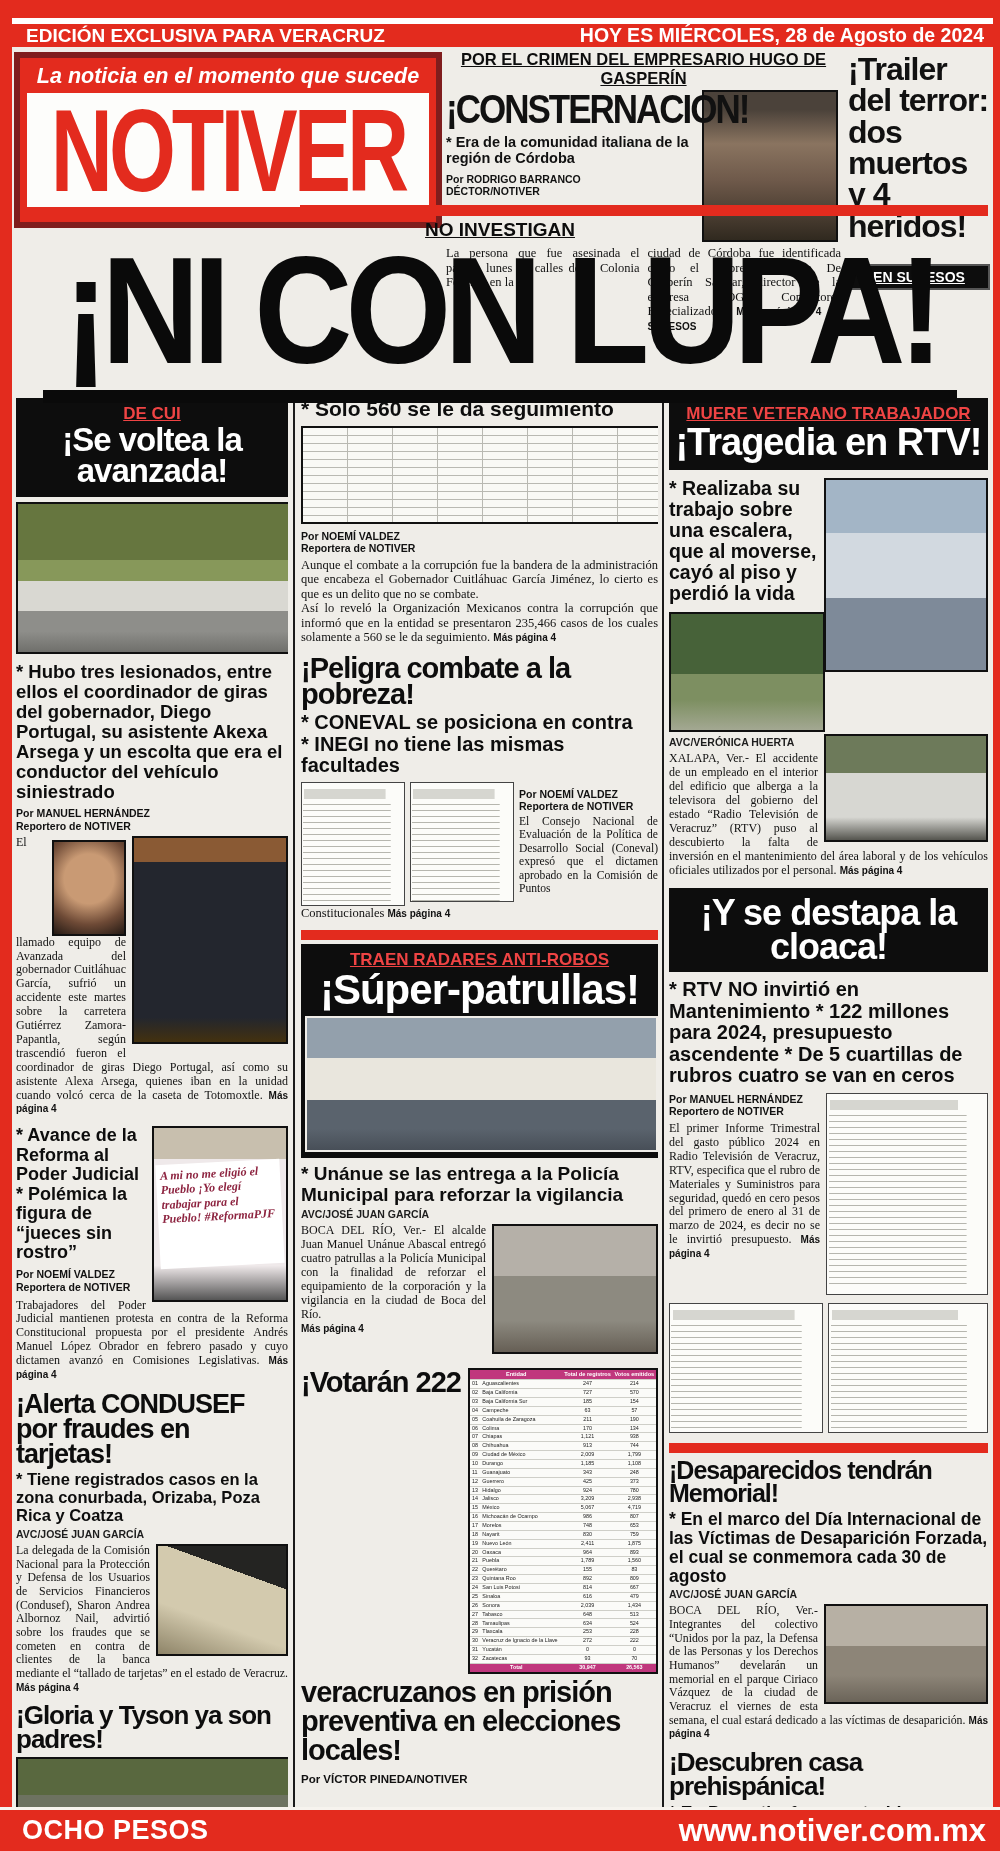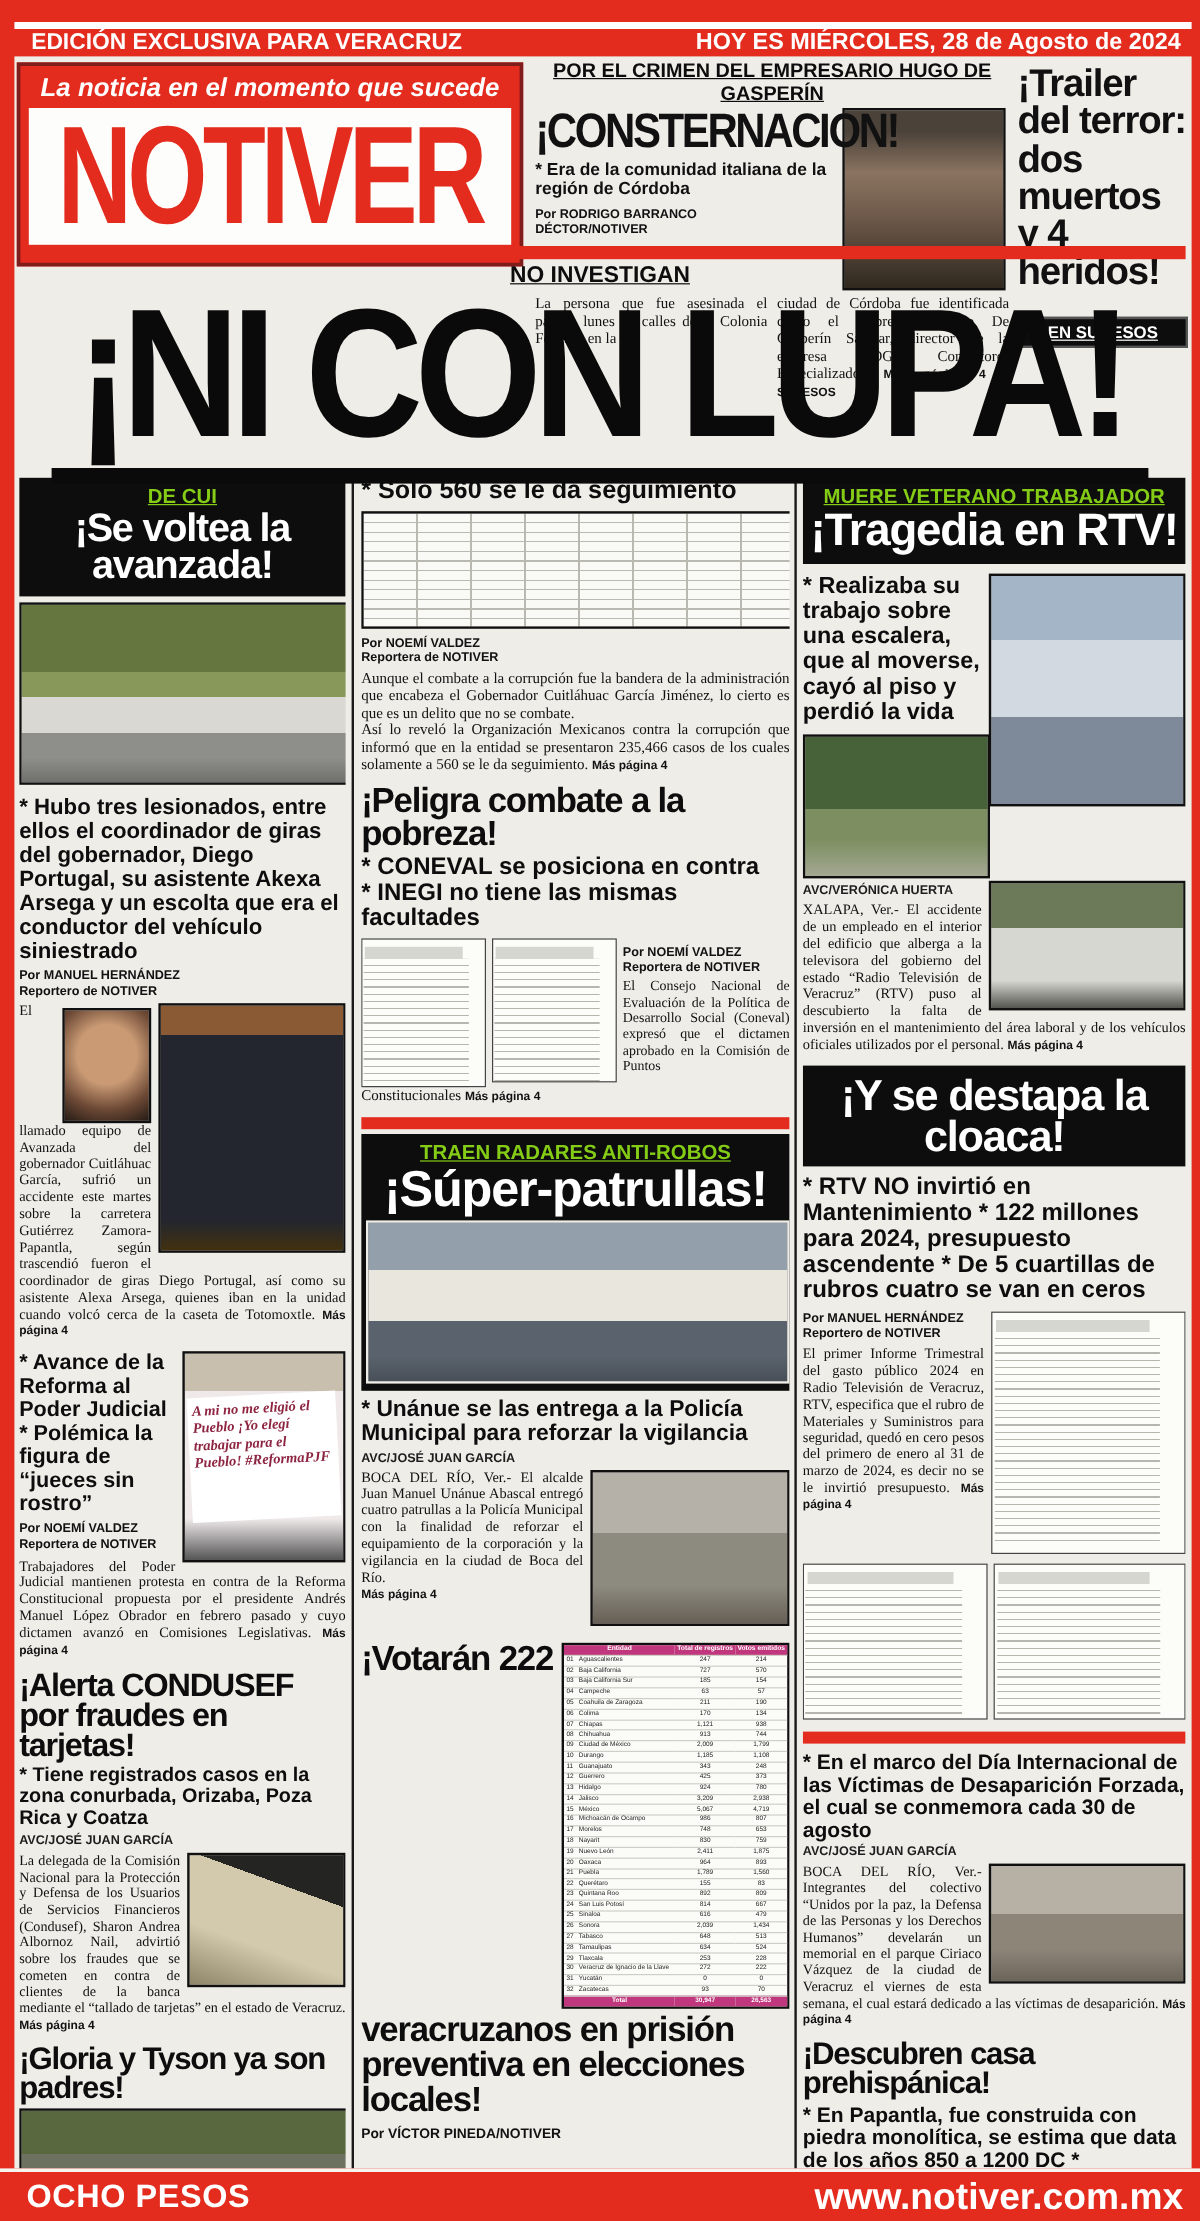--- a/index.html
+++ b/index.html
@@ -9,21 +9,21 @@
   .edge.left{left:0;} .edge.right{right:0;width:7px;}
   
   .topstripes{position:absolute;top:0;left:0;right:0;height:47px;z-index:30;
      background:linear-gradient(180deg,#e32b1e 0 18px,#ffffff 18px 24px,#e32b1e 24px 47px);}
   .banner{position:absolute;top:24px;left:0;right:0;height:23px;display:flex;justify-content:space-between;
      align-items:center;padding:0 16px 0 26px;z-index:31;color:#fff;font-weight:bold;}
   .banner .bl{font-size:19px;letter-spacing:0px;}
   .banner .br{font-size:19.5px;}
   
   .masthead{position:absolute;left:14px;top:52px;width:416px;height:164px;background:#e32b1e;
-     border:3px solid #7f1d1d;z-index:5;}
+     border:6px solid #7f1d1d;z-index:5;}
   .tagline{color:#fff;font-style:italic;font-weight:bold;font-size:21.5px;text-align:center;padding:6px 2px 2px;}
   .logoarea{background:#fdfdfb;margin:2px 7px 9px 7px;height:114px;display:flex;align-items:center;justify-content:center;overflow:hidden;}
   .logo{color:#e32b1e;font-weight:900;font-size:86px;letter-spacing:-4px;transform:scaleY(1.35);line-height:1;}
   
   .topstory{position:absolute;left:446px;top:50px;width:395px;z-index:5;}
   .kicker{font-weight:bold;text-align:center;text-decoration:underline;color:#0d0d0d;}
   .topstory .kicker{font-size:16.5px;}
   .ts-flex{display:flex;gap:6px;margin-top:2px;}
   .ts-left{width:250px;}
   .hl-top{font-weight:900;font-size:35px;letter-spacing:-2px;line-height:.95;transform:scaleY(1.15);transform-origin:left top;white-space:nowrap;}
@@ -47,21 +47,21 @@
   .hl-lead{font-weight:900;font-size:136px;line-height:.92;letter-spacing:-7px;white-space:nowrap;
      transform:scaleY(1.12);transform-origin:center top;color:#0a0a0a;}
   .lead-underline{height:13px;background:#0a0a0a;width:94%;margin:24px auto 0;}
   
   .col{position:absolute;top:398px;height:1414px;overflow:hidden;z-index:4;}
   .col-left{left:16px;width:272px;}
   .col-mid{left:301px;width:357px;}
   .col-right{left:669px;width:319px;}
   .vline{position:absolute;top:398px;height:1412px;width:2px;background:#1a1a1a;z-index:3;}
   .blackbox{background:#0d0d0d;color:#fff;text-align:center;padding:6px 4px 10px;}
-  .blackbox .kicker{color:#84cc16;font-size:17px;}
+  .blackbox .kicker{color:#ef4444;font-size:17px;}
   .hl-white{font-weight:900;letter-spacing:-1px;line-height:.95;}
   .hl-sec{font-weight:900;letter-spacing:-1px;line-height:.92;color:#0d0d0d;}
   .bullet{font-weight:bold;line-height:1.08;color:#0d0d0d;}
   .credit{font-weight:bold;font-size:10.5px;color:#1d1d1d;}
   .sec{margin-bottom:10px;}
   .clear{clear:both;}
   
   .ph-crash{width:100%;height:148px;background:linear-gradient(180deg,#66763f 0 38%,#87985a 38% 52%,#d9d8d2 52% 72%,#8e8e8a 72% 86%,#6f6f6b 100%);}
   .ph-suits{float:right;width:152px;height:204px;margin:0 0 4px 6px;background:linear-gradient(180deg,#8a5a34 0 12%,#23262e 12% 88%,#43310f 100%);}
   .ph-woman{float:right;width:70px;height:92px;margin:4px 0 0 5px;background:radial-gradient(circle at 50% 40%,#c99a74 0 38%,#6e4a36 70%,#241a14 100%);}
@@ -531,20 +531,21 @@
       </div>
       <div class="docrow" style="margin-top:4px;">
         <div class="doc" style="width:152px;height:128px;"></div>
         <div class="doc" style="flex:1;height:128px;"></div>
       </div>
     </div>
 
     <div style="height:10px;background:#e32b1e;margin:2px 0 6px;"></div>
 
     <div class="sec">
+      <div class="hl-sec" style="font-size:25px;">¡Desaparecidos tendrán Memorial!</div>
       <div class="bullet" style="font-size:17.5px;margin-top:5px;">* En el marco del Día Internacional de las Víctimas de Desaparición Forzada, el cual se conmemora cada 30 de agosto</div>
       <div class="credit" style="margin-top:3px;">AVC/JOSÉ JUAN GARCÍA</div>
       <div style="margin-top:4px;">
         <div class="photo ph-march"></div>
         <div class="body" style="font-size:11.8px;">
           <span>BOCA DEL RÍO, Ver.- Integrantes del colectivo “Unidos por la paz, la Defensa de las Personas y los Derechos Humanos” develarán un memorial en el parque Ciriaco Vázquez de la ciudad de Veracruz el viernes de esta semana, el cual estará dedicado a las víctimas de desaparición.</span>
           <span class="more">Más página 4</span>
         </div>
         <div class="clear"></div>
       </div>

